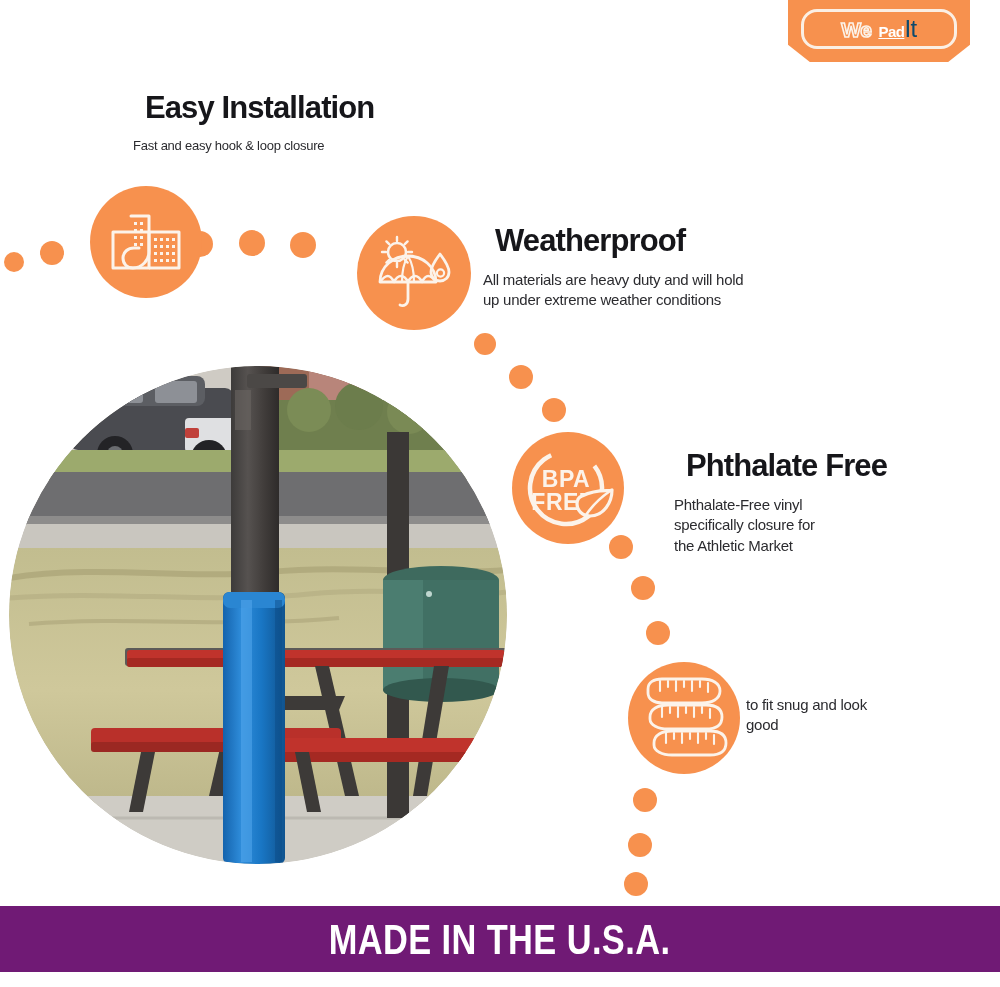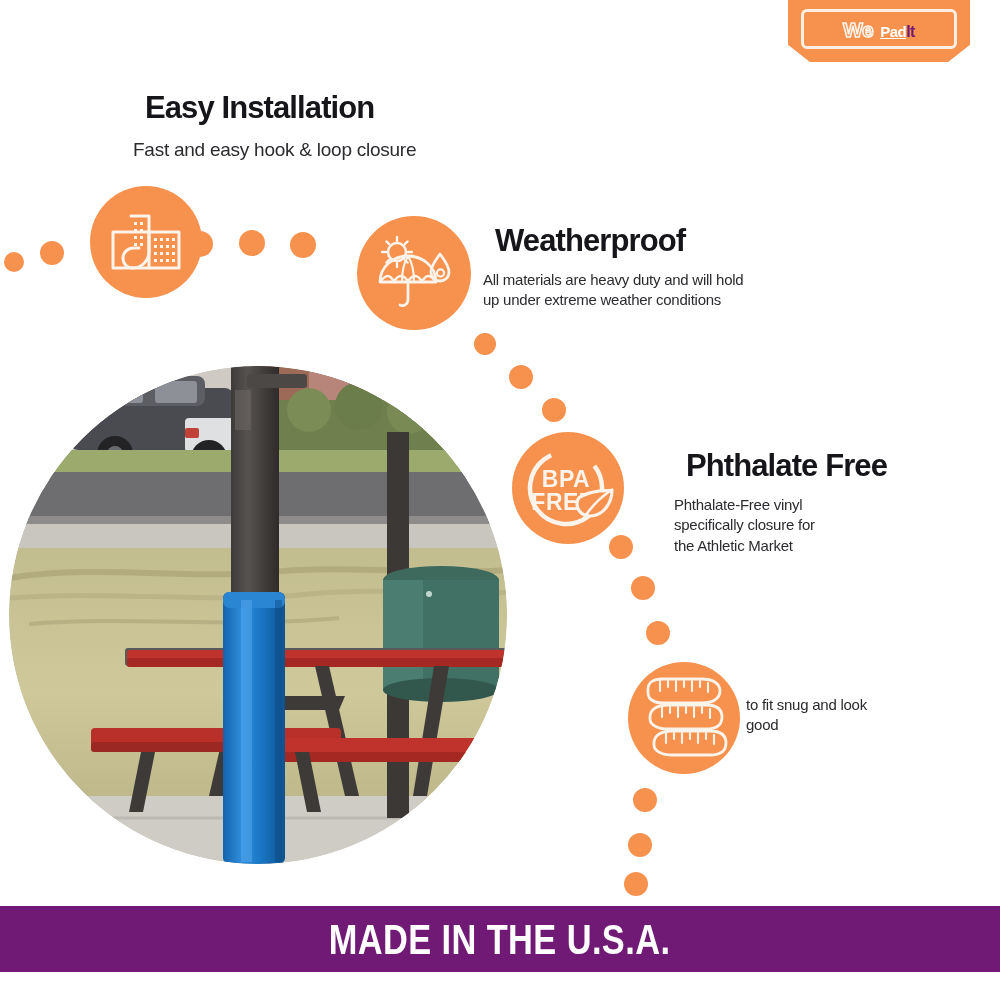--- a/index.html
+++ b/index.html
@@ -16,28 +16,28 @@
   
   .logo-badge{
     position:absolute; left:788px; top:0px; width:182px; height:62px;
     background:#F7914E;
     clip-path:polygon(0 0,100% 0,100% 72%,88% 100%,12% 100%,0 72%);
     display:flex;align-items:flex-start;justify-content:center;
   }
   .logo-inner{
     margin-top:9px;
     width:150px;height:34px;
-    border:3px solid #FBEFE4;border-radius:6px;
+    border:3px solid #FBEFE4;border-radius:16px;
     display:flex;align-items:center;justify-content:center;
     letter-spacing:-0.5px;
   }
   .logo-txt{font-size:21px;font-weight:bold;line-height:1;display:flex;align-items:baseline;}
   .logo-we{color:transparent;-webkit-text-stroke:1.6px #FCF3EA;font-weight:bold;}
   .logo-pad{color:#FFFFFF;font-size:15px;font-weight:bold;margin-left:7px;text-decoration:underline;}
-  .logo-it{color:#701a75;font-size:16px;font-weight:bold;}
+  .logo-it{color:#0c4a6e;font-size:24px;font-weight:normal;}
 
   
   .dot{position:absolute;border-radius:50%;background:#F7914E;}
 
   
   .icon-circle{
     position:absolute;border-radius:50%;background:#F7914E;
     display:flex;align-items:center;justify-content:center;
   }
 
@@ -47,21 +47,21 @@
     margin:12px;
     font-size:31px;font-weight:bold;color:#16161a;
     letter-spacing:-0.9px;line-height:1.05;
   }
   .feature p{
     margin:6px 0 0 0;
     font-size:15px;color:#2b2b2f;line-height:1.38;
     letter-spacing:-0.25px;
   }
   #f-easy h2{font-size:31px;}
-  #f-easy p{font-size:19px;}
+  #f-easy p{font-size:13px;}
 
   
   .photo{
     position:absolute;left:9px;top:366px;width:498px;height:498px;
     border-radius:50%;overflow:hidden;
   }
   .photo svg{display:block;}
 
   
   .banner{

